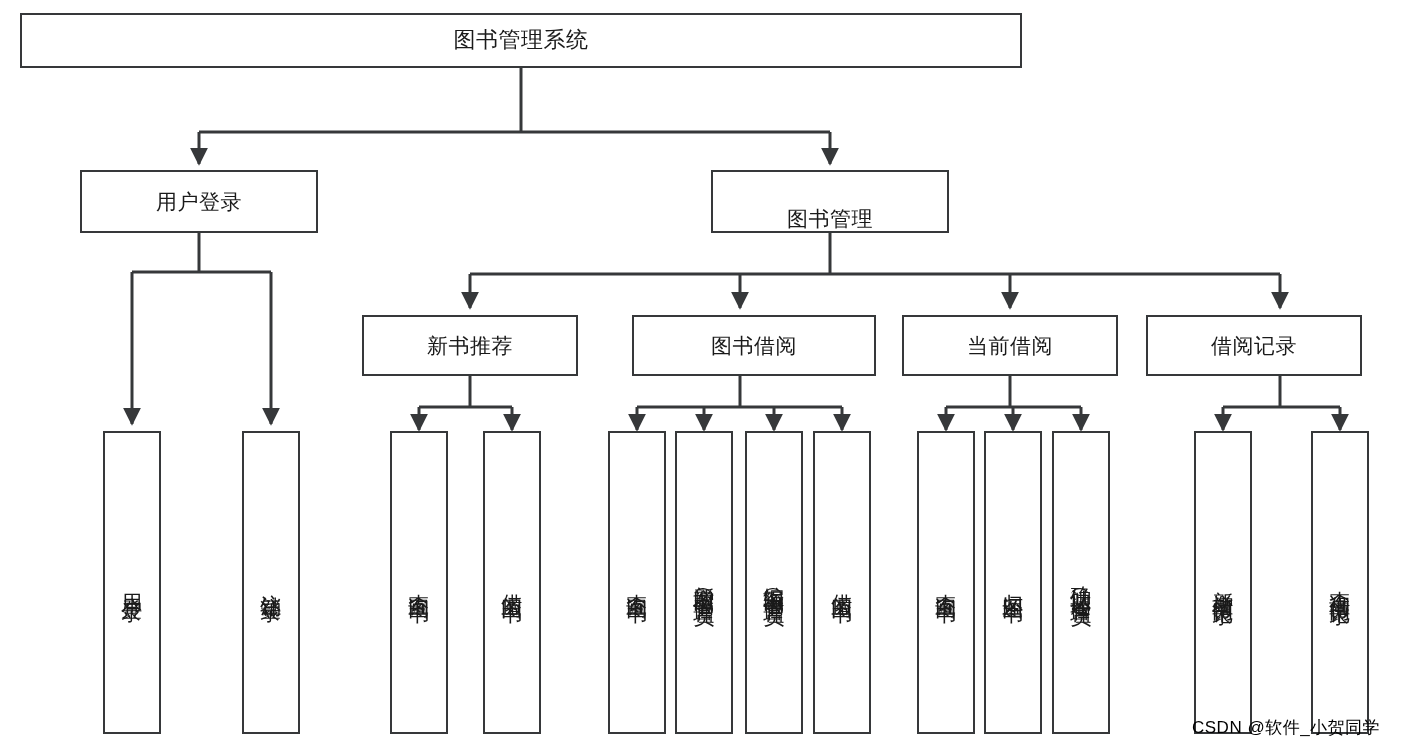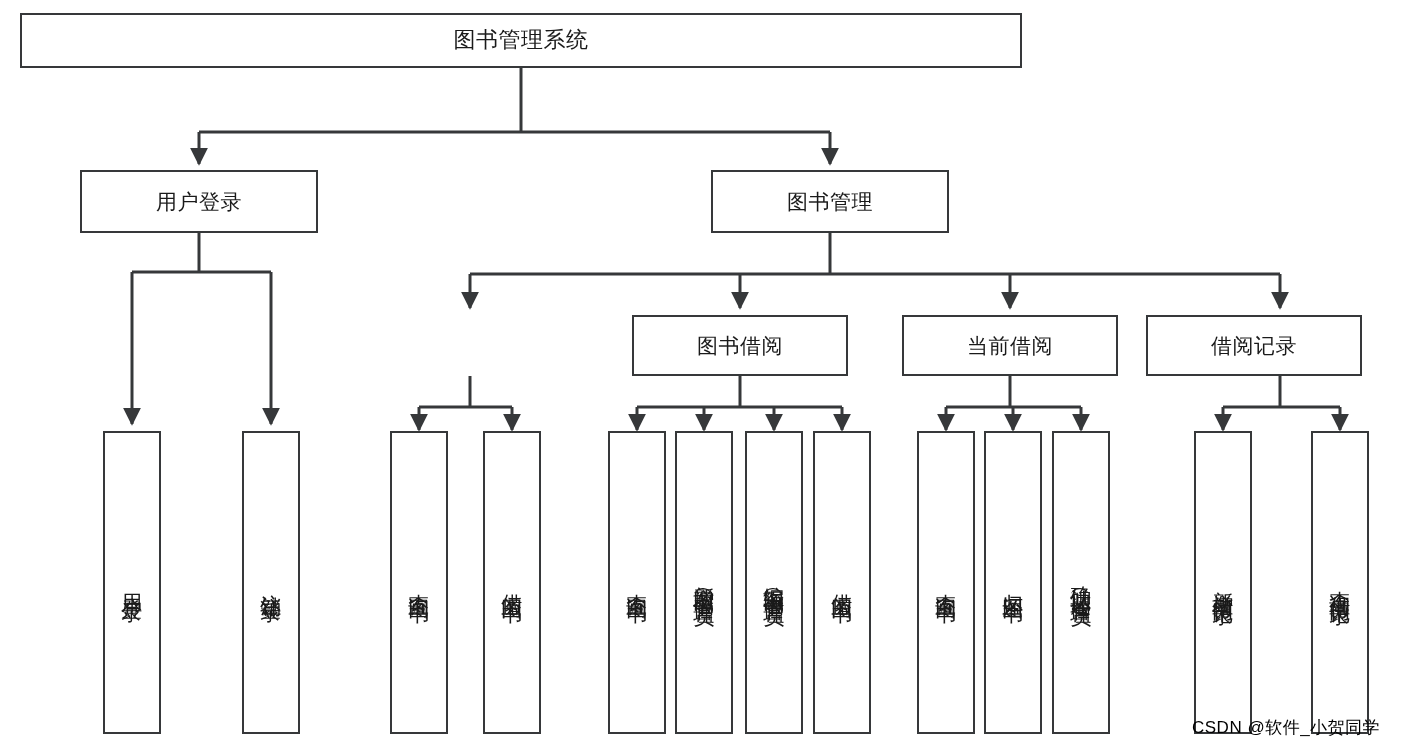--- a/index.html
+++ b/index.html
@@ -120,25 +120,28 @@
     </g>
   </svg>
 
   <div class="node node-h node-root" style="left:20px; top:13px; width:1002px; height:55px;">
     <span>图书管理系统</span>
   </div>
 
   <div class="node node-h" style="left:80px; top:170px; width:238px; height:63px;">
     <span>用户登录</span>
   </div>
-  <div class="node node-h" style="left:711px; top:170px; width:238px; height:63px;">
+  <div class="node node-h" style="left:711px; top:170px; width:238px; height:63px;align-items:flex-end;">
     <span>图书管理</span>
   </div>
 
-  <div class="node node-h" style="left:632px; top:315px; width:216px; height:61px;">
+  <div class="node node-h" style="left:362px; top:315px; width:216px; height:61px;">
+    <span>新书推荐</span>
+  </div>
+  <div class="node node-h" style="left:632px; top:315px; width:244px; height:61px;">
     <span>图书借阅</span>
   </div>
   <div class="node node-h" style="left:902px; top:315px; width:216px; height:61px;">
     <span>当前借阅</span>
   </div>
   <div class="node node-h" style="left:1146px; top:315px; width:216px; height:61px;">
     <span>借阅记录</span>
   </div>
 
   <div class="node node-v" style="left:103px; top:431px; width:58px; height:303px;">

